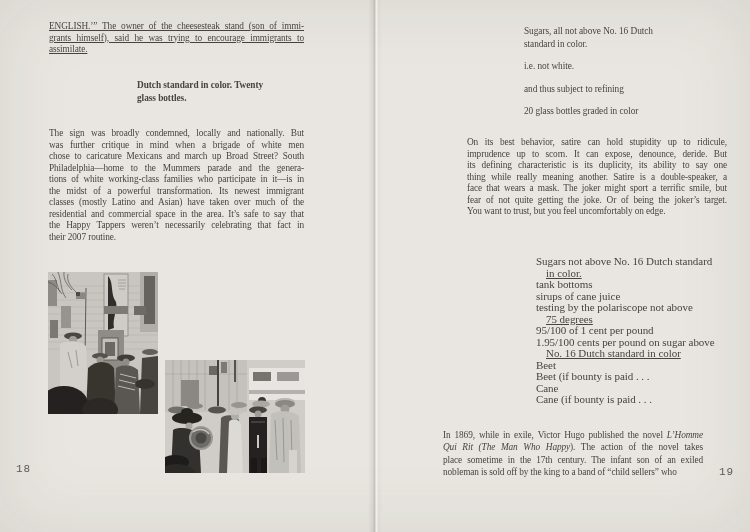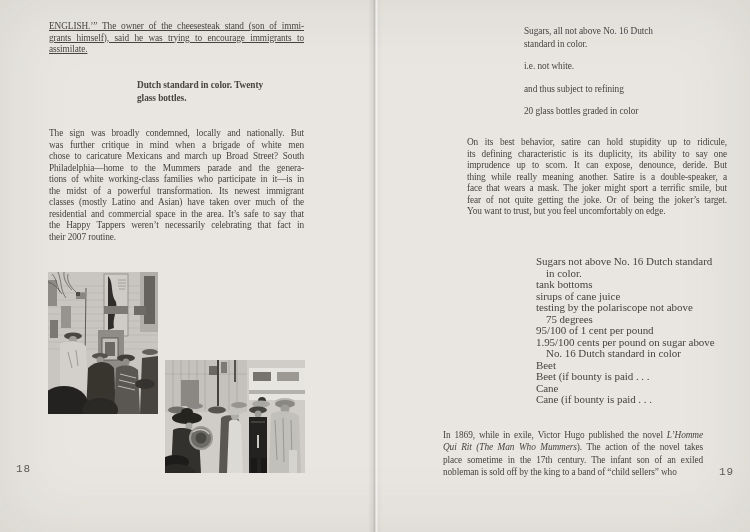--- a/index.html
+++ b/index.html
@@ -23,21 +23,21 @@
       rgba(100,96,90,0) 100%);
   }
   .tx { position:absolute; color:#474440; }
   .body-text { font-size:9.3px; line-height:11.5px; letter-spacing:-0.1px; }
   .quote     { font-size:9.3px; line-height:12.5px; letter-spacing:-0.05px; }
   .qlist     { font-size:11px; line-height:11.5px; letter-spacing:-0.05px; }
   .hugo      { line-height:12.4px; }
   .line { min-height:1em; white-space:normal; }
   .jl   { text-align:justify; text-align-last:justify; }
   .gap  { height:10px; }
-  .hang { padding-left:10px; }
+  .hang { padding-left:10px;text-decoration:underline; }
   .it   { font-style:italic; }
   .pageno {
     position:absolute; font-family:"Liberation Mono", monospace;
     font-size:11px; letter-spacing:1px; color:#5b5955;
   }
   .photo { position:absolute; line-height:0; }
   .photo svg { display:block; }
 
   
   #para-cheesesteak { left:49px;  top:21px;  width:255px;text-decoration:underline; }
@@ -224,22 +224,22 @@
       <div class="line gap"></div>
       <div class="line">i.e. not white.</div>
       <div class="line gap"></div>
       <div class="line">and thus subject to refining</div>
       <div class="line gap"></div>
       <div class="line">20 glass bottles graded in color</div>
     </div>
 
   <div id="para-satire" class="tx body-text" style="color: rgb(71, 68, 64); margin-left: 24px;">
       <div class="line jl">On its best behavior, satire can hold stupidity up to ridicule,</div>
+      <div class="line jl">imprudence up to scorn. It can expose, denounce, deride. But</div>
       <div class="line jl">its defining characteristic is its duplicity, its ability to say one</div>
-      <div class="line jl">imprudence up to scorn. It can expose, denounce, deride. But</div>
       <div class="line jl">thing while really meaning another. Satire is a double-speaker, a</div>
       <div class="line jl">face that wears a mask. The joker might sport a terrific smile, but</div>
       <div class="line jl">fear of not quite getting the joke. Or of being the joker’s target.</div>
       <div class="line">You want to trust, but you feel uncomfortably on edge.</div>
     </div>
 
   <div id="quote-sugars-list" class="tx qlist" style="color: rgb(71, 68, 64);">
       <div class="line">Sugars not above No. 16 Dutch standard</div>
       <div class="line hang">in color.</div>
       <div class="line">tank bottoms</div>
@@ -250,19 +250,19 @@
       <div class="line">1.95/100 cents per pound on sugar above</div>
       <div class="line hang">No. 16 Dutch standard in color</div>
       <div class="line">Beet</div>
       <div class="line">Beet (if bounty is paid . . .</div>
       <div class="line">Cane</div>
       <div class="line">Cane (if bounty is paid . . .</div>
     </div>
 
   <div id="para-hugo" class="tx body-text hugo" style="color: rgb(71, 68, 64);">
       <div class="line jl"><span>In 1869, while in exile, Victor Hugo published the novel </span><span class="it">L’Homme</span></div>
-      <div class="line jl"><span class="it">Qui Rit (The Man Who Mummers</span><span>). The action of the novel takes</span></div>
+      <div class="line jl"><span class="it">Qui Rit (The Man Who Happy</span><span>). The action of the novel takes</span></div>
       <div class="line jl"><span>place sometime in the 17th century. The infant son of an exiled</span></div>
       <div class="line"><span>nobleman is sold off by the king to a band of “child sellers” who</span></div>
     </div>
 
   <div id="pageno-right" class="pageno" style="color: rgb(91, 89, 85);">19</div>
 </div>
 
 </body></html>

